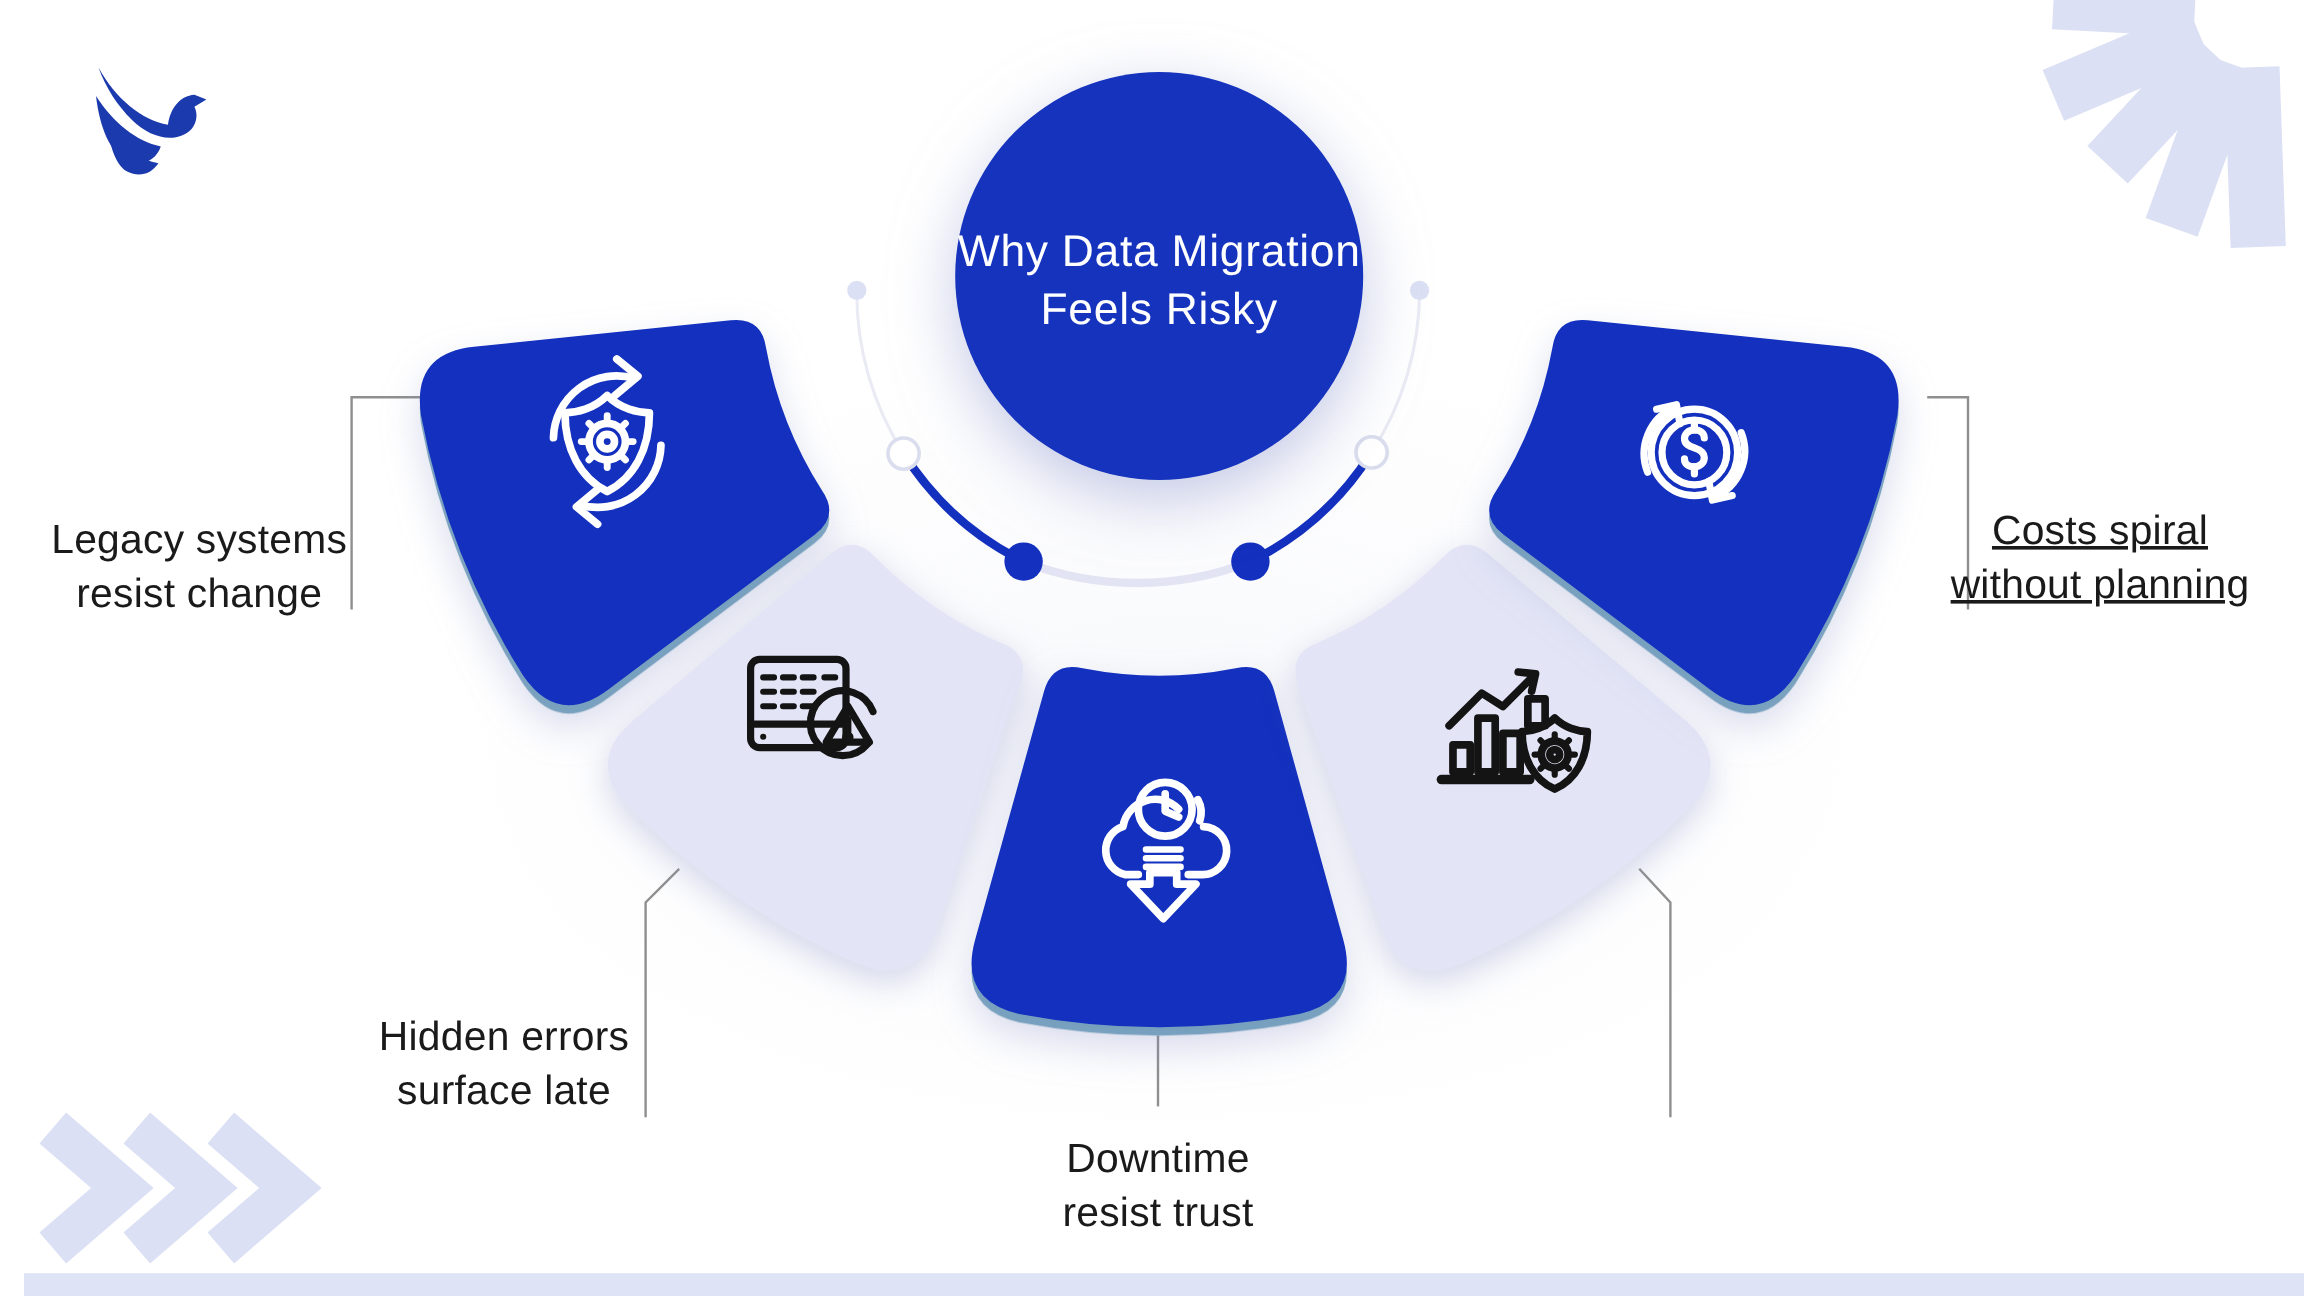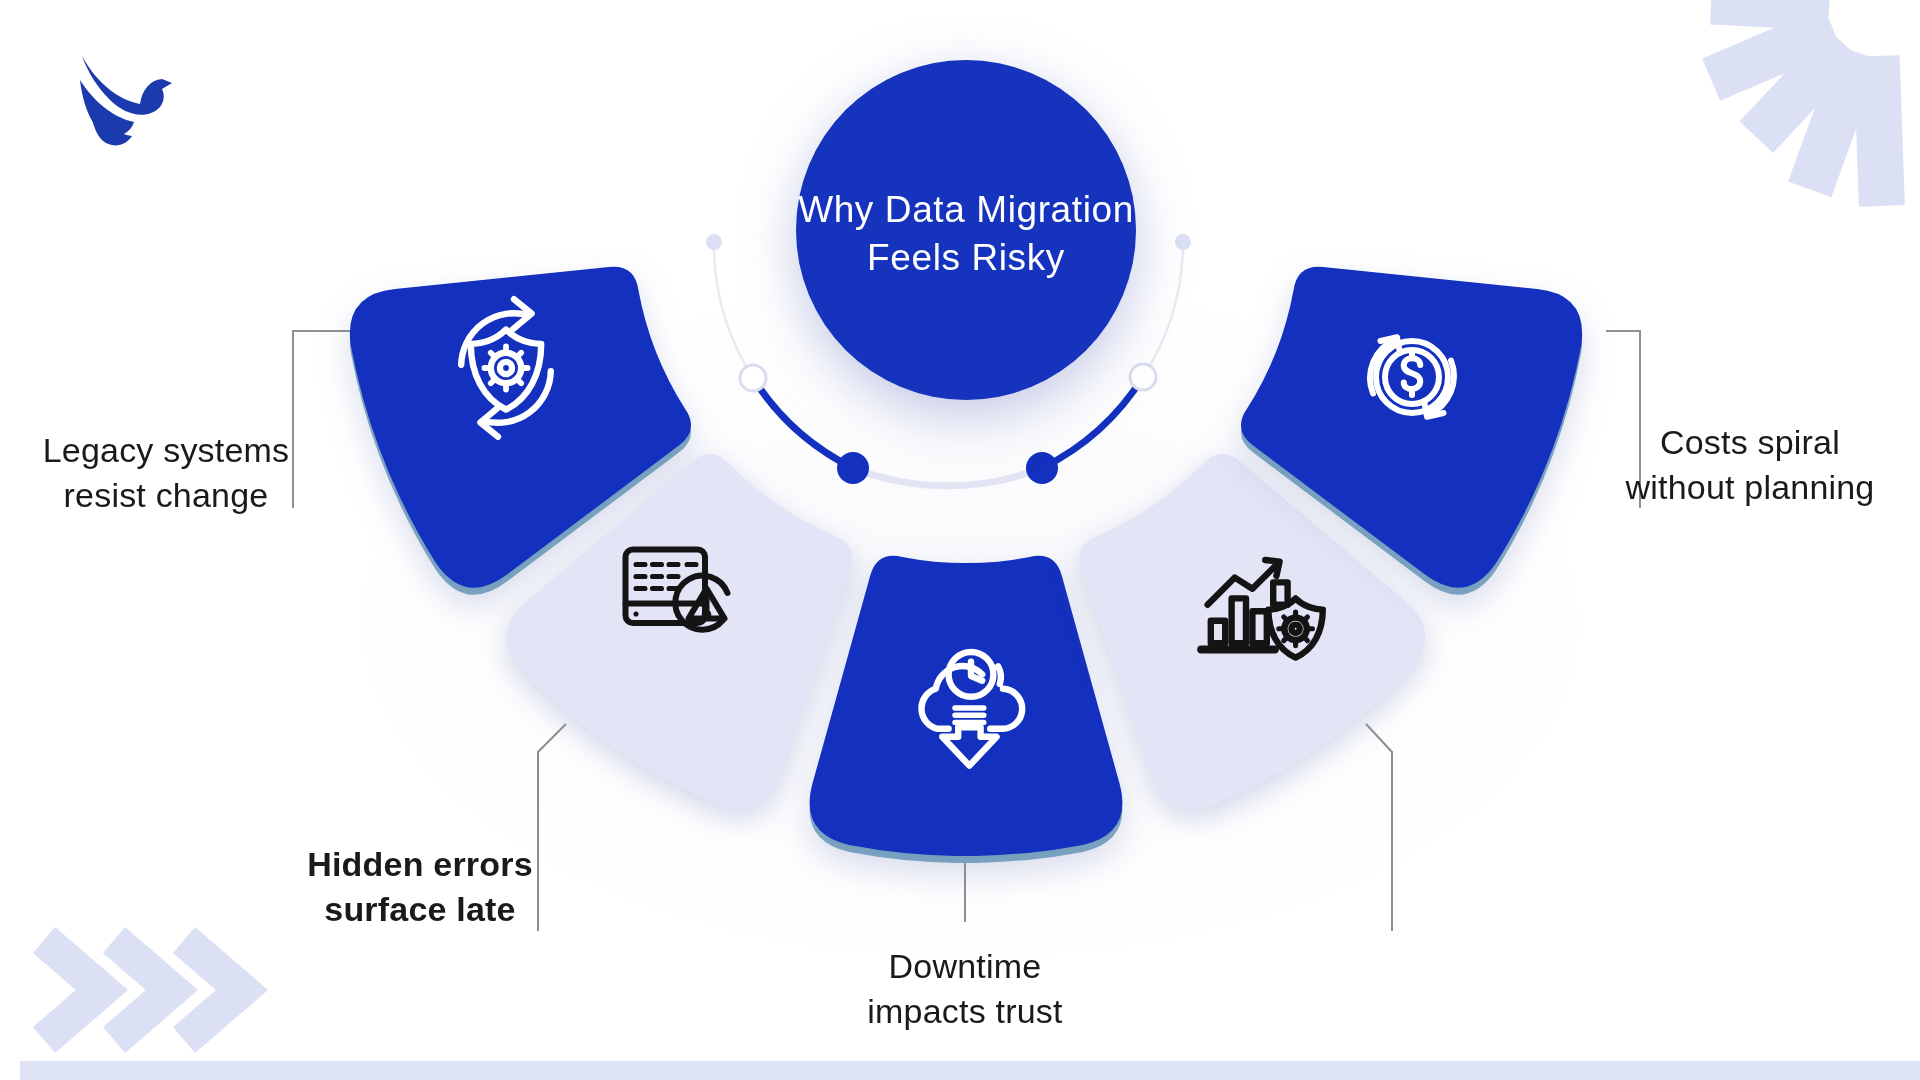--- a/index.html
+++ b/index.html
@@ -168,21 +168,21 @@
         <use href="#sym-dollar-sync" x="1317" y="302" width="150" height="150" color="#FFFFFF"></use>
       </g>
 
     <circle cx="946" cy="230" r="170" fill="var(--circle)" style="filter:drop-shadow(0 16px 26px rgba(140,150,205,0.5))"></circle>
   </svg>
 
   <div class="title">Why Data Migration
 Feels Risky</div>
   <div class="label" style="left:-4px;  top:428px; width:300px;">Legacy systems
 resist change</div>
-  <div class="label" style="left:250px; top:842px; width:300px;font-weight:bold;">Hidden errors
+  <div class="label" style="left:250px; top:842px; width:300px;">Hidden errors
 surface late</div>
   <div class="label" style="left:795px; top:944px; width:300px;">Downtime
-impacts trust</div>
-  <div class="label" style="left:1580px;top:420px; width:300px;">Costs spiral
+resist trust</div>
+  <div class="label" style="left:1580px;top:420px; width:300px;text-decoration:underline;">Costs spiral
 without planning</div>
 
   <div class="bottom-bar"></div>
 </div>
 
 </body></html>

